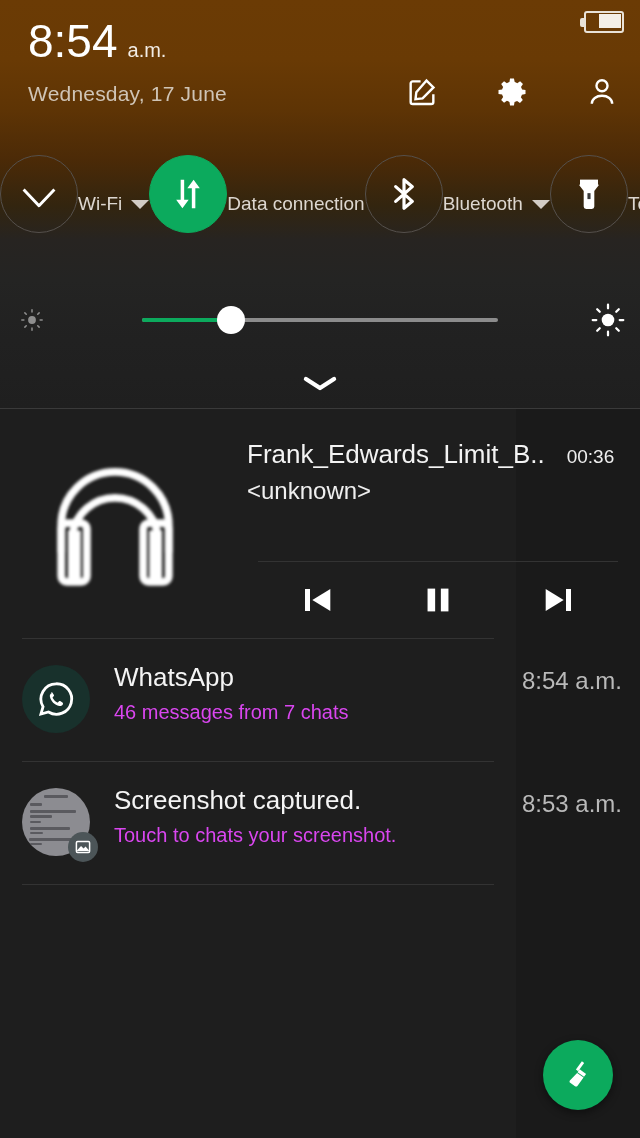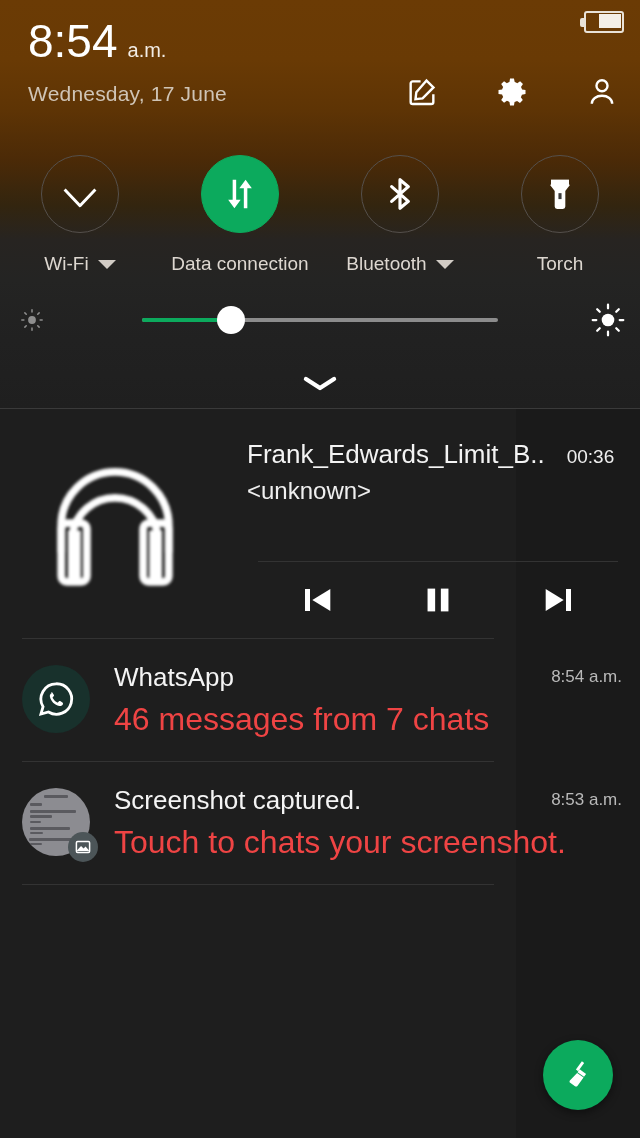--- a/index.html
+++ b/index.html
@@ -55,21 +55,21 @@
   .clock-ampm{font-size:20px;color:#f2ece5;margin-left:10px;font-weight:400;}
   .date-line{
     position:absolute;left:28px;top:82px;font-size:21px;color:#cfc4b6;letter-spacing:.2px;
   }
 
   .hdr-icons{position:absolute;right:18px;top:72px;display:flex;align-items:center;gap:50px;}
   .hdr-icon{width:40px;height:40px;display:flex;align-items:center;justify-content:center;cursor:pointer;}
 
   
   .tiles{position:absolute;left:0;top:155px;width:640px;display:flex;}
-  .tile{flex:1;display:flex;flex-direction:column;align-items:center;cursor:pointer;}
+  .tile{flex:1;display:flex;flex-direction:row;align-items:center;cursor:pointer;}
   .tile-circle{
     width:78px;height:78px;border-radius:50%;
     border:1px solid #55504c;
     display:flex;align-items:center;justify-content:center;
     box-sizing:border-box;background:transparent;
   }
   .tile-circle.on{background:#0caa5d;border-color:#0caa5d;}
   .tile-label-row{display:flex;align-items:center;gap:9px;margin-top:20px;}
   .tile-label{font-size:19px;color:#ddd7d0;white-space:nowrap;}
   .caret{
@@ -128,22 +128,22 @@
   .wa-circle{background:#18312c;width:68px;height:68px;border-radius:50%;display:flex;align-items:center;justify-content:center;}
   .shot-thumb{
     position:relative;width:68px;height:68px;border-radius:50%;background:#8c8c91;overflow:hidden;
   }
   .shot-thumb .ln{position:absolute;background:rgba(60,60,65,.62);border-radius:1px;}
   .shot-badge{
     position:absolute;left:46px;top:44px;width:30px;height:30px;border-radius:50%;
     background:#4c5558;display:flex;align-items:center;justify-content:center;
   }
   .notif-title{position:absolute;left:114px;top:23px;font-size:26px;color:#f4f4f4;}
-  .notif-sub{position:absolute;left:114px;top:62px;font-size:32px;color:#ef4444;}
-  .notif-time{position:absolute;right:18px;top:28px;font-size:17px;color:#b9b9b9;}
+  .notif-sub{position:absolute;left:114px;top:62px;font-size:20px;color:#d946ef;}
+  .notif-time{position:absolute;right:18px;top:28px;font-size:24px;color:#b9b9b9;}
 
   
   .fab{
     position:absolute;right:27px;bottom:28px;width:70px;height:70px;border-radius:50%;
     background:#0caa5d;display:flex;align-items:center;justify-content:center;cursor:pointer;
     box-shadow:0 3px 8px rgba(0,0,0,.45);
   }
 </style>
 </head>
 <body>

